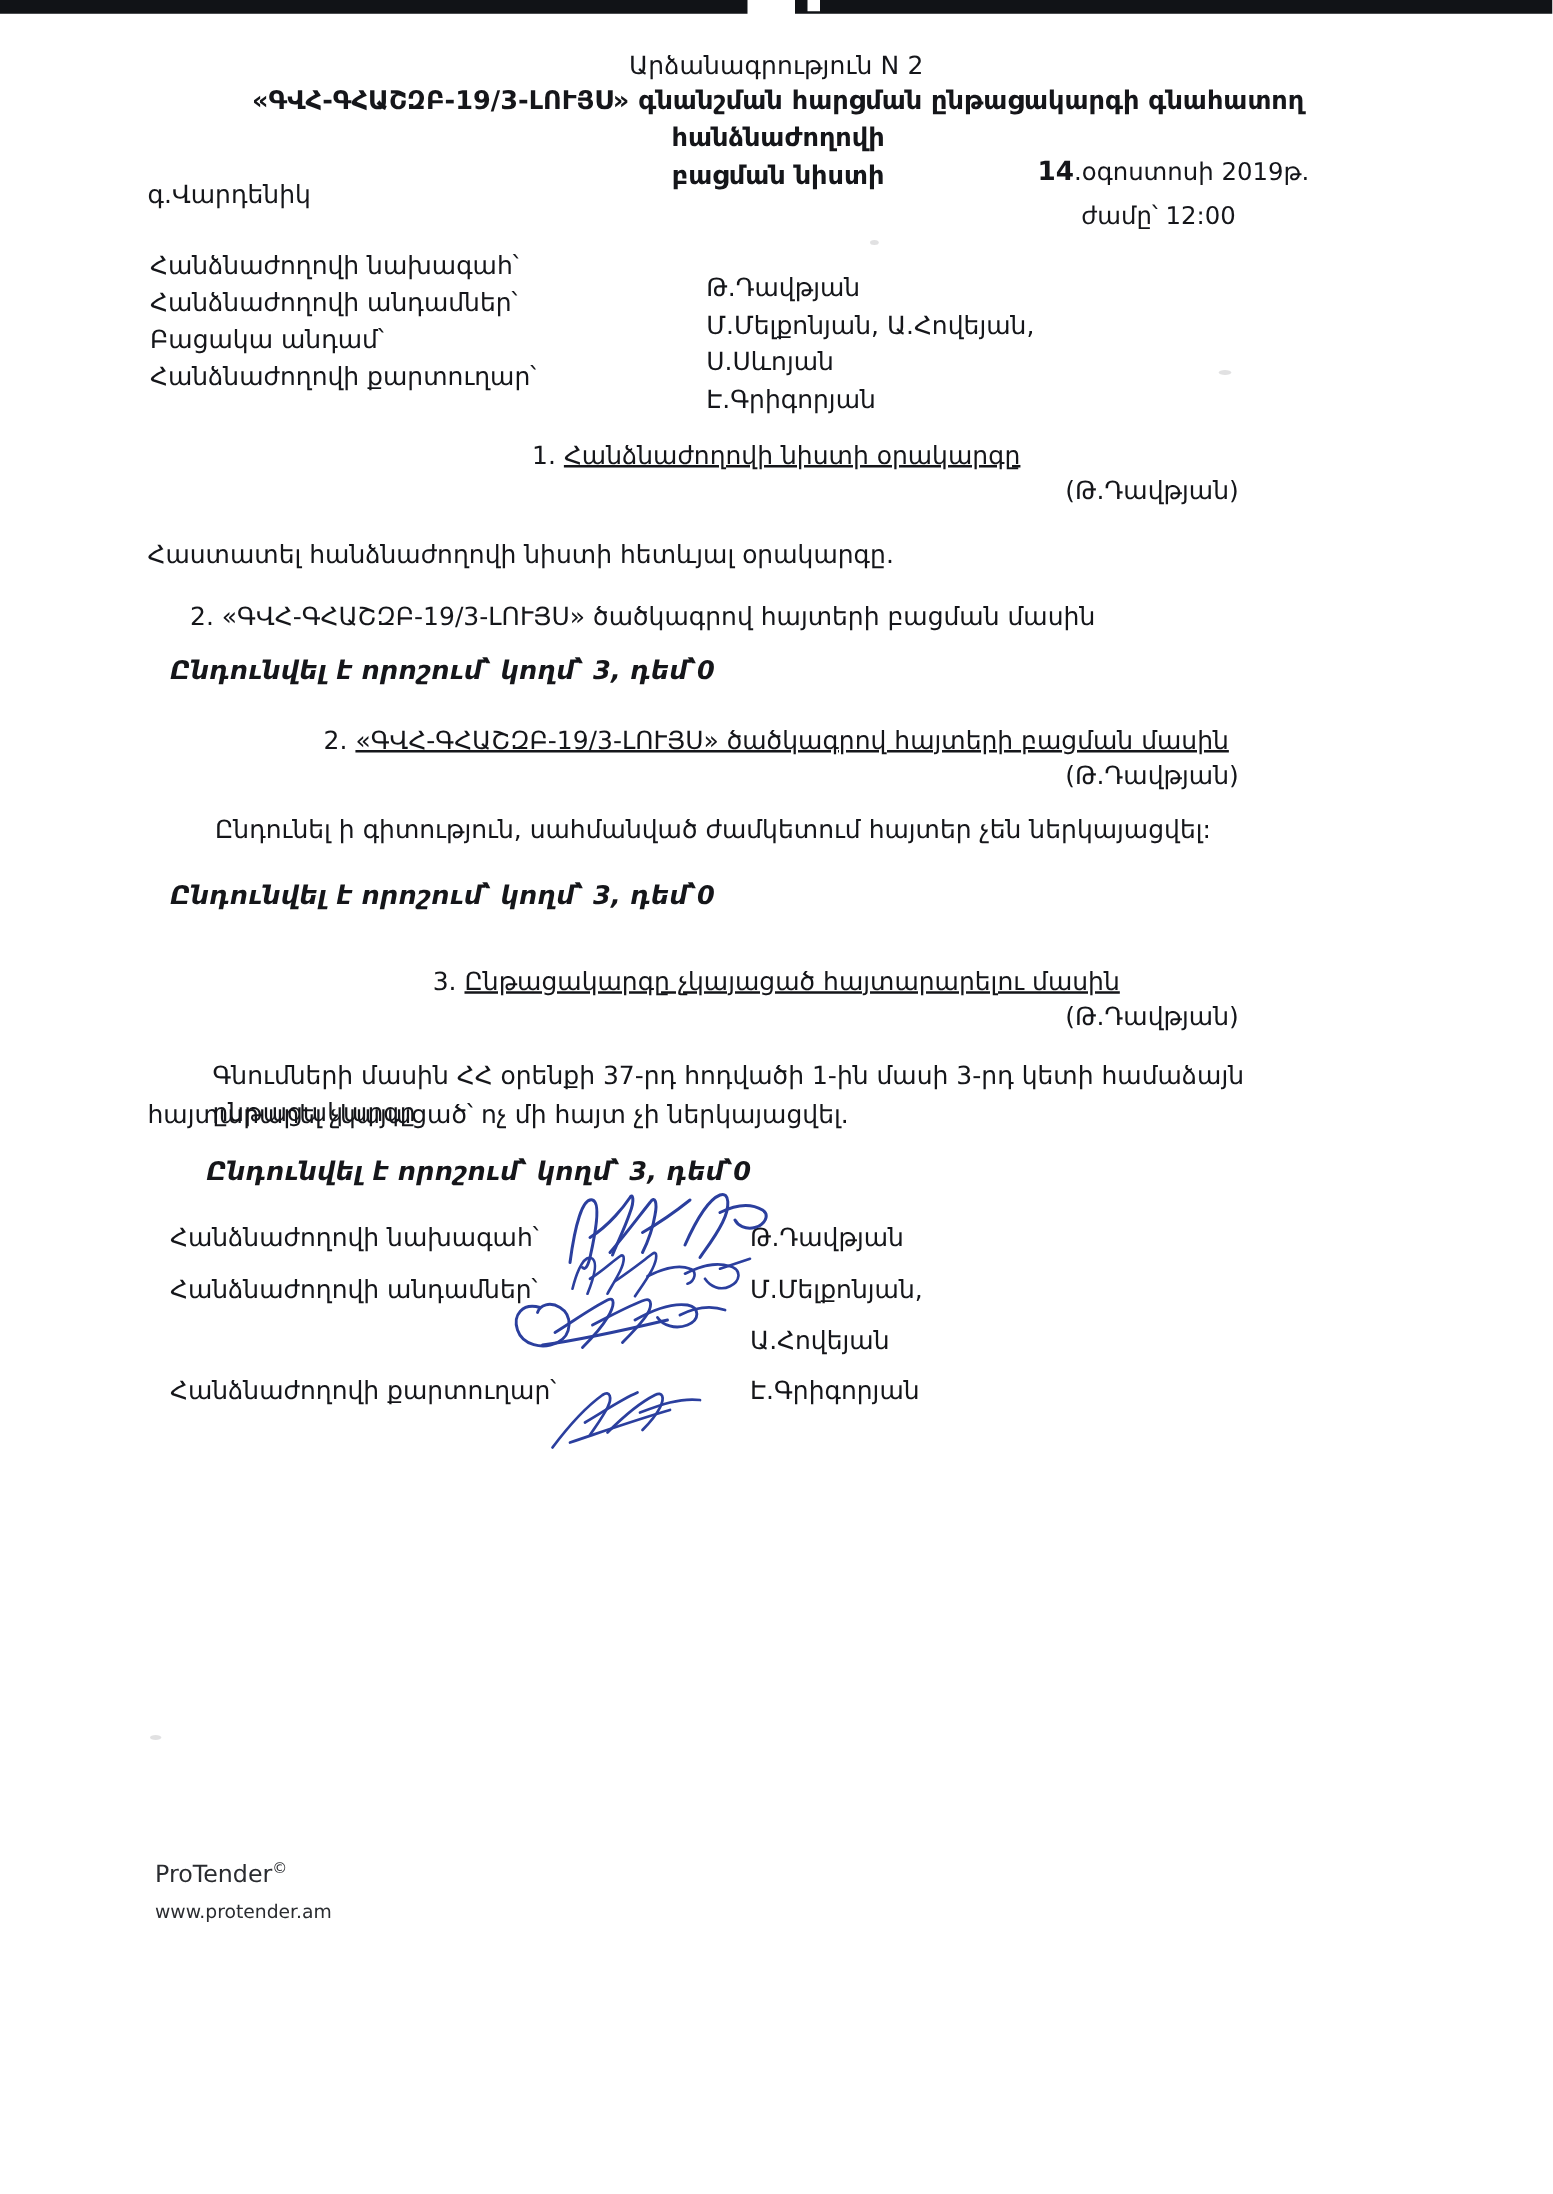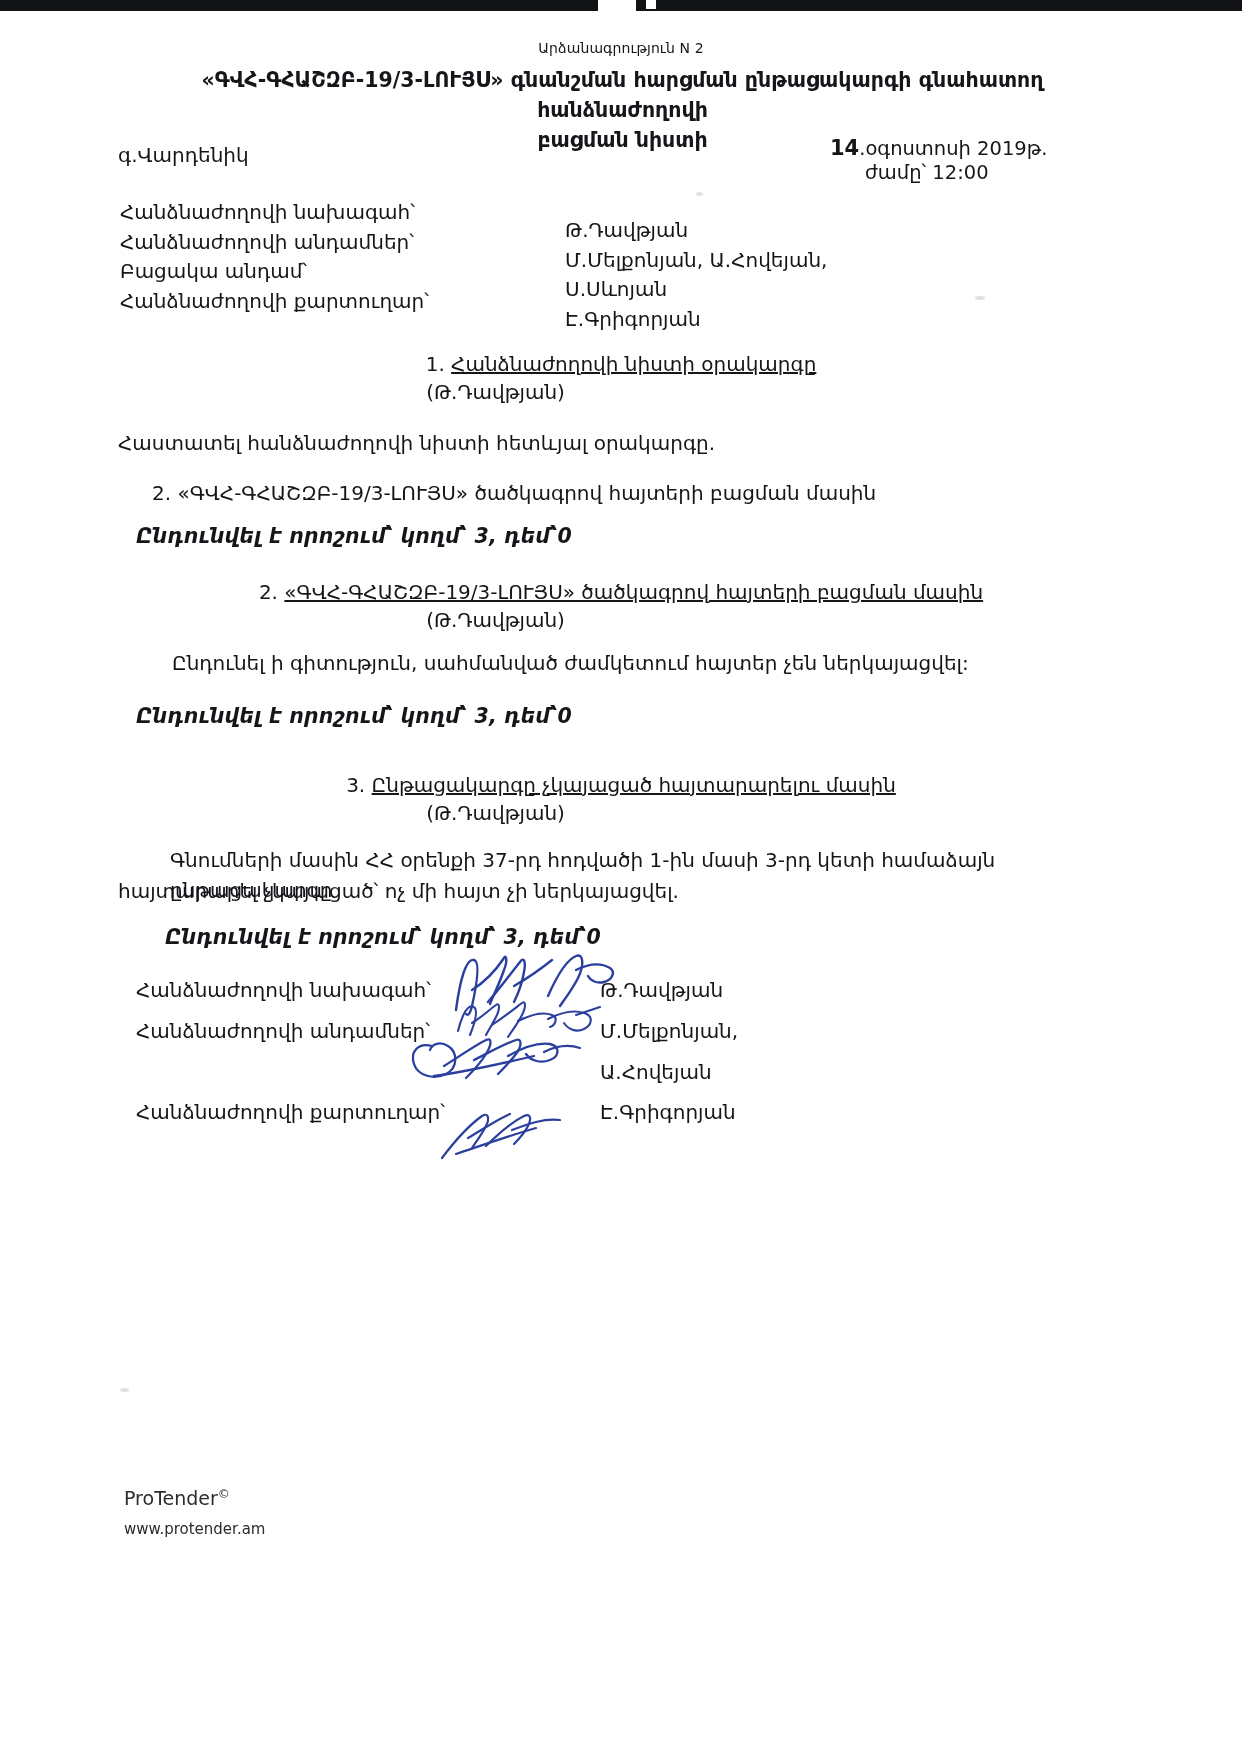--- a/index.html
+++ b/index.html
@@ -48,21 +48,21 @@
     height: 1755px;
   }
 
   
   .doc-num {
     position: absolute;
     top: 40px;
     left: 0;
     width: 1242px;
     text-align: center;
-    font-size: 14px;
+    font-size: 20px;
     letter-spacing: .1px;
   }
   .doc-title {
     position: absolute;
     top: 65px;
     left: 130px;
     width: 985px;
     text-align: center;
     font-size: 20.5px;
     font-weight: bold;
@@ -70,21 +70,21 @@
   }
 
   .place {
     position: absolute;
     top: 143px;
     left: 118px;
     font-size: 20px;
   }
   .date {
     position: absolute;
-    top: 136px;
+    top: 125px;
     left: 830px;
     font-size: 19.5px;
   }
   .date .daybold {
     font-size: 21px;
     font-weight: bold;
   }
   .time {
     position: absolute;
     top: 161px;
@@ -118,21 +118,21 @@
   .sec-head .num {
     text-decoration: none;
   }
   .sec-head .und {
     text-decoration: underline;
     font-weight: normal;
   }
   .sec-sub {
     position: absolute;
     width: 991px;
-    text-align: center;
+    text-align: right;
     font-size: 20px;
   }
 
   .body-text {
     position: absolute;
     font-size: 20px;
     line-height: 30px;
   }
   .list-item {
     position: absolute;

